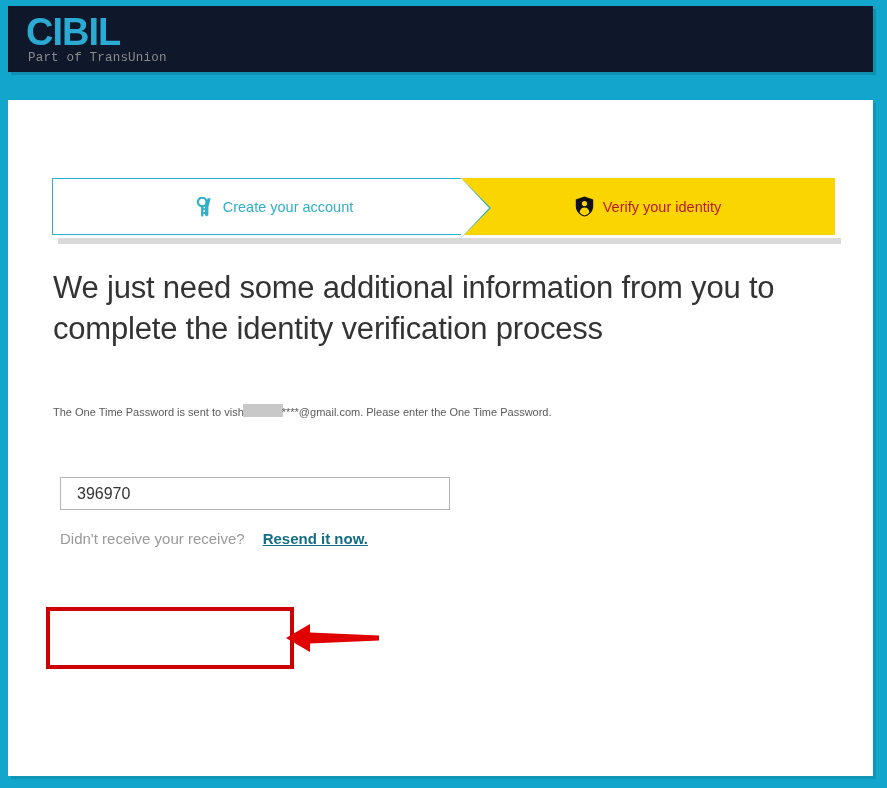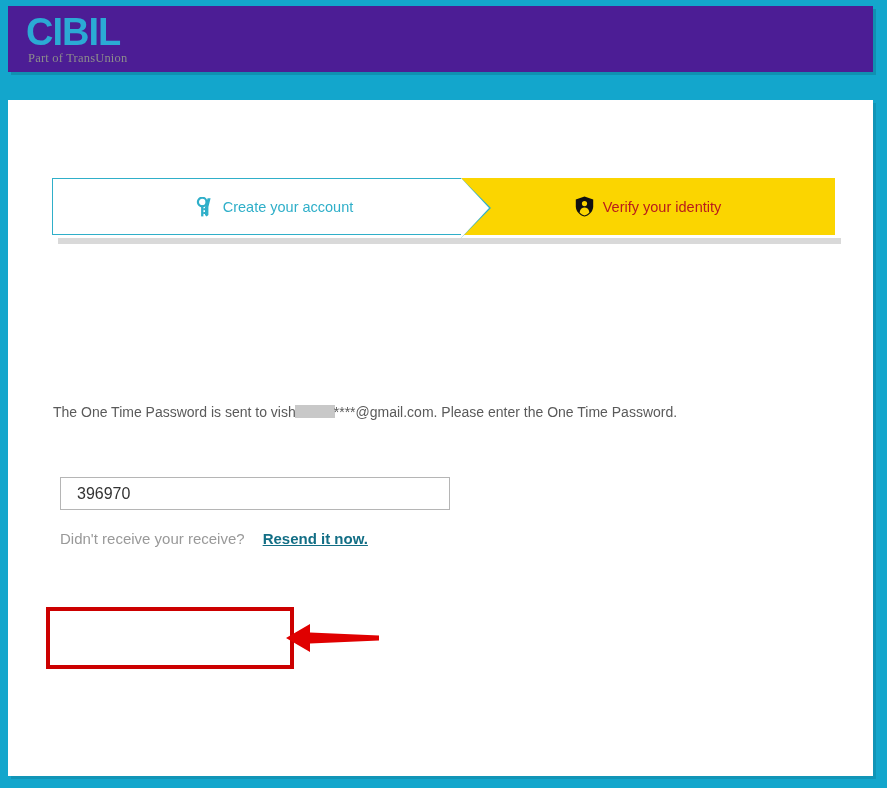--- a/index.html
+++ b/index.html
@@ -16,42 +16,42 @@
     position: relative;
   }
 
   
   .header-bar {
     position: absolute;
     left: 8px;
     top: 6px;
     width: 865px;
     height: 66px;
-    background: #4c1d95;
+    background: #0f172a;
     box-shadow: 3px 3px 0 rgba(0,0,0,0.13);
   }
 
   .logo-wrap {
     position: absolute;
     left: 18px;
     top: 6px;
     user-select: none;
   }
 
   .logo-mark {
     font-family: "Liberation Sans", sans-serif;
     font-size: 38px;
     font-weight: bold;
     letter-spacing: -1px;
     color: #2BAAD4;
     line-height: 40px;
   }
 
   .logo-sub {
-    font-family: Liberation Serif, serif;
+    font-family: Liberation Mono, monospace;
     font-size: 12.5px;
     color: #8C8C8C;
     letter-spacing: 0.2px;
     line-height: 14px;
     margin-top: -1px;
     margin-left: 2px;
   }
 
   
   .content-panel {
@@ -157,21 +157,21 @@
     color: #333333;
     letter-spacing: -0.2px;
   }
 
   
   .otp-desc {
     position: absolute;
     left: 45px;
     top: 300px;
     width: 752px;
-    font-size: 14px;
+    font-size: 11px;
     line-height: 24px;
     color: #5a5a5a;
   }
 
   .redaction {
     display: inline-block;
     width: 40px;
     height: 13px;
     background: #c8c8c8;
     vertical-align: -1px;
@@ -281,20 +281,21 @@
         <svg width="19" height="21" viewBox="0 0 19 21" xmlns="http://www.w3.org/2000/svg">
           <path d="M9.5 0.6 L18.2 3.6 L18.2 10.2 C18.2 15.4 14.4 19.2 9.5 20.6 C4.6 19.2 0.8 15.4 0.8 10.2 L0.8 3.6 Z" fill="#111111"></path>
           <circle cx="9.5" cy="7.6" r="2.6" fill="#FBD500"></circle>
           <path d="M4.6 16.4 C5.2 12.9 7.2 11.6 9.5 11.6 C11.8 11.6 13.8 12.9 14.4 16.4 C12.9 17.9 11.2 18.9 9.5 19.4 C7.8 18.9 6.1 17.9 4.6 16.4 Z" fill="#FBD500"></path>
         </svg>
       </span>
       <span class="step-label">Verify your identity</span>
     </div>
   </div>
 
+  <h1 class="heading">We just need some additional information from you to complete the identity verification process</h1>
 
   <p class="otp-desc">
     <span>The One Time Password is sent to vish</span><span class="redaction"></span><span>****@gmail.com. Please enter the One Time Password.</span>
   </p>
 
   <input class="otp-input" type="text" value="396970" style="">
 
   <div class="resend-row">
     <span>Didn't receive your receive?</span><a class="resend-link">Resend it now.</a>
   </div>

